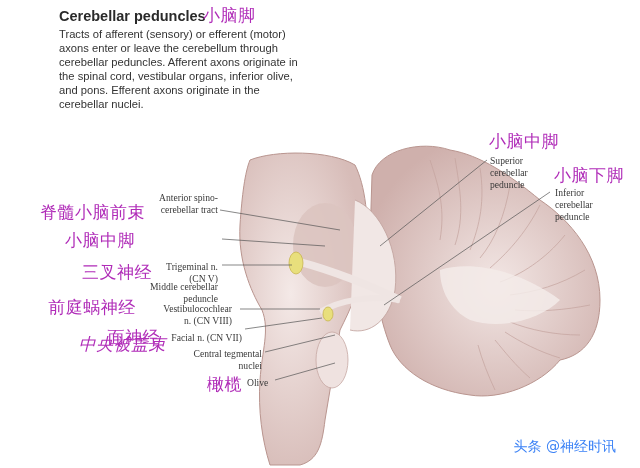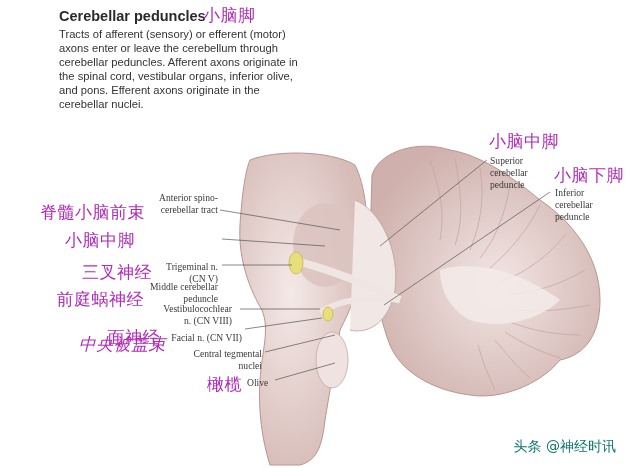--- a/index.html
+++ b/index.html
@@ -8,21 +8,21 @@
   .abs { position:absolute; }
   .title { left:59px; top:8px; font-family:"Liberation Sans", sans-serif; font-weight:bold;
            font-size:14.5px; color:#2a2a2a; }
   .title-cn { left:203px; top:4px; font-size:17px; color:#b02cb8; }
   .body-text { left:59px; top:27px; width:240px; font-family:Liberation Sans, sans-serif;
                font-size:11.2px; line-height:14px; color:#333; }
   .lbl { font-family:Liberation Serif, serif; font-size:9.6px; line-height:12px; color:#3a3a3a; }
   .lbl.r { text-align:right; }
   .cn { color:#b02cb8; font-size:17px; letter-spacing:0.5px; white-space:nowrap; }
   .cn.r { text-align:right; }
-  .wm { right:24px; top:438px; font-size:14px; color:#0f766e; white-space:nowrap;
+  .wm { right:24px; top:438px; font-size:14px; color:#3b82f6; white-space:nowrap;
         text-shadow:0 0 1px #fff, 1px 1px 0 #fff; }
   svg.art { position:absolute; left:0; top:0; }
 </style>
 </head>
 <body>
 
 <svg class="art" width="640" height="468" viewBox="0 0 640 468">
   <defs>
     <radialGradient id="gStem" cx="40%" cy="45%" r="60%">
       <stop offset="0" stop-color="#f4e9e7"></stop>
@@ -90,21 +90,21 @@
   <div>Middle cerebellar</div>
   <div>peduncle</div>
 </div>
 
 <div class="abs cn r" style="left:60px;top:261px;width:92px;">三叉神经</div>
 <div class="abs lbl r" style="left:140px;top:261px;width:78px;">
   <div>Trigeminal n.</div>
   <div>(CN V)</div>
 </div>
 
-<div class="abs cn r" style="left:40px;top:288px;width:104px;">前庭蜗神经</div>
+<div class="abs cn r" style="left:40px;top:296px;width:104px;text-align:center;">前庭蜗神经</div>
 <div class="abs lbl r" style="left:140px;top:303px;width:92px;">
   <div>Vestibulocochlear</div>
   <div>n. (CN VIII)</div>
 </div>
 
 <div class="abs cn r" style="left:90px;top:326px;width:70px;">面神经</div>
 <div class="abs lbl r" style="left:160px;top:332px;width:82px;">
   <div>Facial n. (CN VII)</div>
 </div>
 

